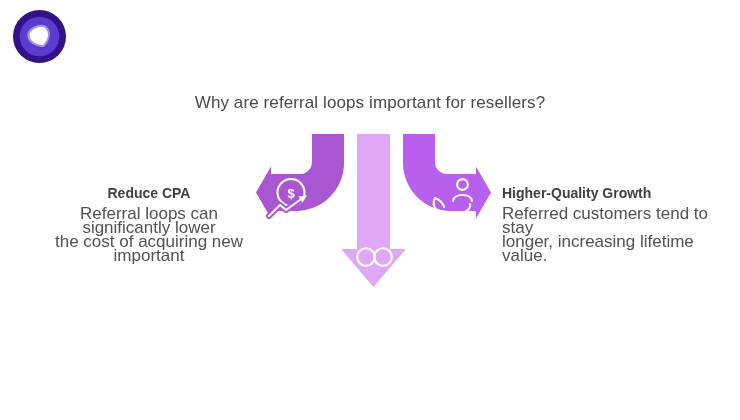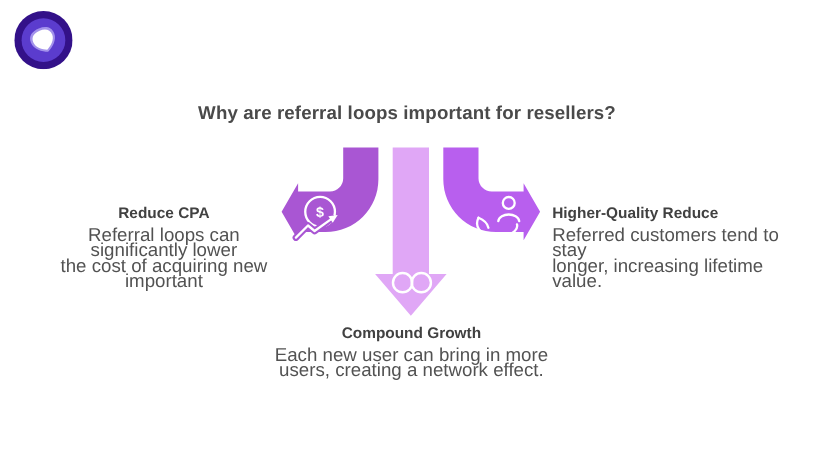--- a/index.html
+++ b/index.html
@@ -1,21 +1,21 @@
 <!DOCTYPE html>
 <html><head>
 <meta charset="utf-8">
 <style>
   html,body{margin:0;padding:0;background:#fff;}
   .canvas{position:relative;width:740px;height:420px;background:#ffffff;overflow:hidden;
           font-family:"Liberation Sans",sans-serif;}
   .logo{position:absolute;left:13px;top:10px;width:53px;height:53px;}
   .logo svg{display:block;width:100%;height:100%;}
   .title{position:absolute;top:93px;left:0;width:100%;margin:0;text-align:center;
-         font-size:17px;font-weight:bold;color:#4a4a4a;letter-spacing:.1px;}
+         font-size:17px;font-weight:normal;color:#4a4a4a;letter-spacing:.1px;}
   .diagram{position:absolute;left:0;top:0;width:740px;height:420px;}
   .block{position:absolute;}
   .block .h{font-size:14px;font-weight:bold;color:#414141;margin:0 0 6px 0;}
   .block .ln{font-size:17px;color:#525252;line-height:14px;}
   .block-left{left:48px;top:185px;width:202px;text-align:center;}
   .block-right{left:502px;top:185px;width:212px;text-align:left;}
   .block-bottom{left:249px;top:294px;width:250px;text-align:center;}
 </style>
 </head>
 <body>
@@ -70,28 +70,21 @@
 
   <div class="block block-left">
     <div class="h">Reduce CPA</div>
     <div class="b">
       <div class="ln">Referral loops can significantly lower</div>
       <div class="ln">the cost of acquiring new important</div>
     </div>
   </div>
 
   <div class="block block-right">
-    <div class="h">Higher-Quality Reduce</div>
+    <div class="h">Higher-Quality Growth</div>
     <div class="b">
       <div class="ln">Referred customers tend to stay</div>
       <div class="ln">longer, increasing lifetime value.</div>
     </div>
   </div>
 
-  <div class="block block-bottom">
-    <div class="h">Compound Growth</div>
-    <div class="b">
-      <div class="ln">Each new user can bring in more</div>
-      <div class="ln">users, creating a network effect.</div>
-    </div>
-  </div>
 
 </div>
 
 </body></html>

